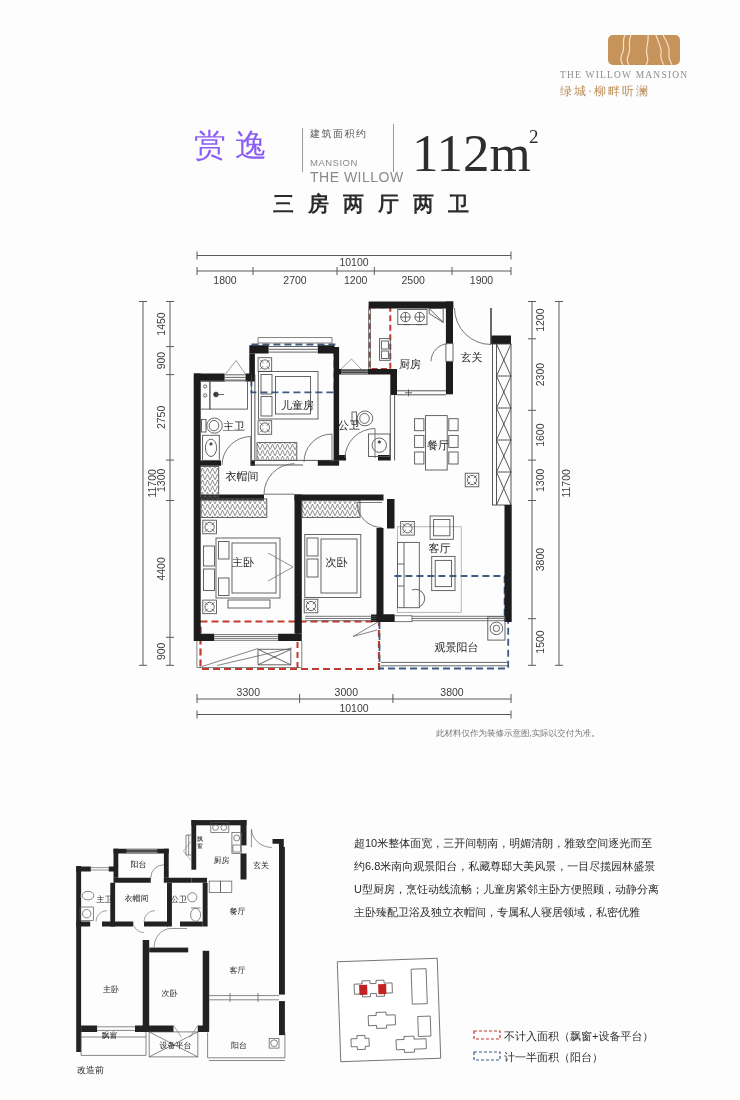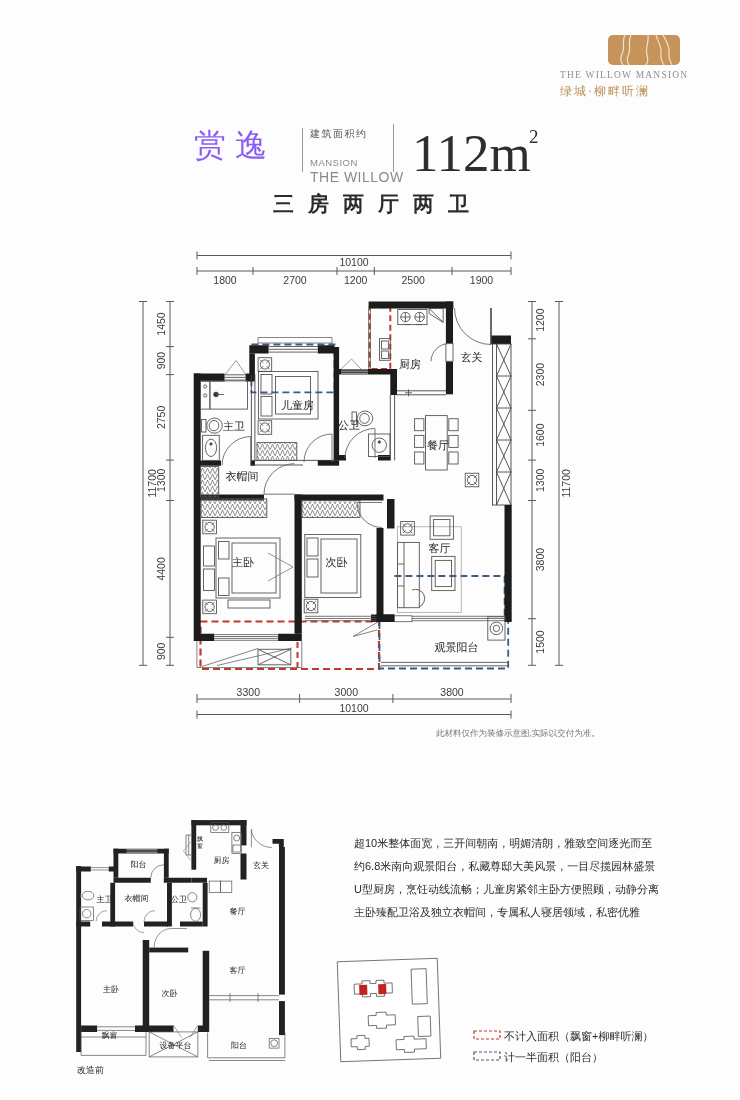--- a/index.html
+++ b/index.html
@@ -545,19 +545,19 @@
 <path d="M395,1040 h8 v-3 h10 v3 h12 v10 h-12 v3 h-10 v-3 h-8 z"></path>
 <rect x="417.5" y="1017.5" width="12.5" height="20"></rect>
 </g>
 
 <rect x="474" y="1031" width="26" height="8" stroke="#c23a2b" stroke-width="1.2" stroke-dasharray="3 2"></rect>
 
 <rect x="474" y="1052" width="26" height="8" stroke="#3c5c86" stroke-width="1.2" stroke-dasharray="3 2"></rect>
 </g>
 </svg>
 
-<div class="abs" style="left:504px;top:1029px;font-size:11px;color:#2e2e2e;">不计入面积（飘窗+柳畔听澜）</div>
+<div class="abs" style="left:504px;top:1029px;font-size:11px;color:#2e2e2e;">不计入面积（飘窗+设备平台）</div>
 
 <div class="abs" style="left:504px;top:1050px;font-size:11px;color:#2e2e2e;">计一半面积（阳台）</div>
 
 <div class="abs" style="left:354px;top:832px;font-size:11px;color:#2b2b2b;line-height:23px;white-space:nowrap;">超10米整体面宽，三开间朝南，明媚清朗，雅致空间逐光而至<br>约6.8米南向观景阳台，私藏尊邸大美风景，一目尽揽园林盛景<br>U型厨房，烹饪动线流畅；儿童房紧邻主卧方便照顾，动静分离<br>主卧臻配卫浴及独立衣帽间，专属私人寝居领域，私密优雅</div>
 
 <div class="abs" style="left:559px;top:1073px;font-size:20px;font-weight:bold;color:#1d1d1d;white-space:nowrap;margin-top:47px;">搜狐号@搜狐焦点南平站</div>
 
 </body></html>

